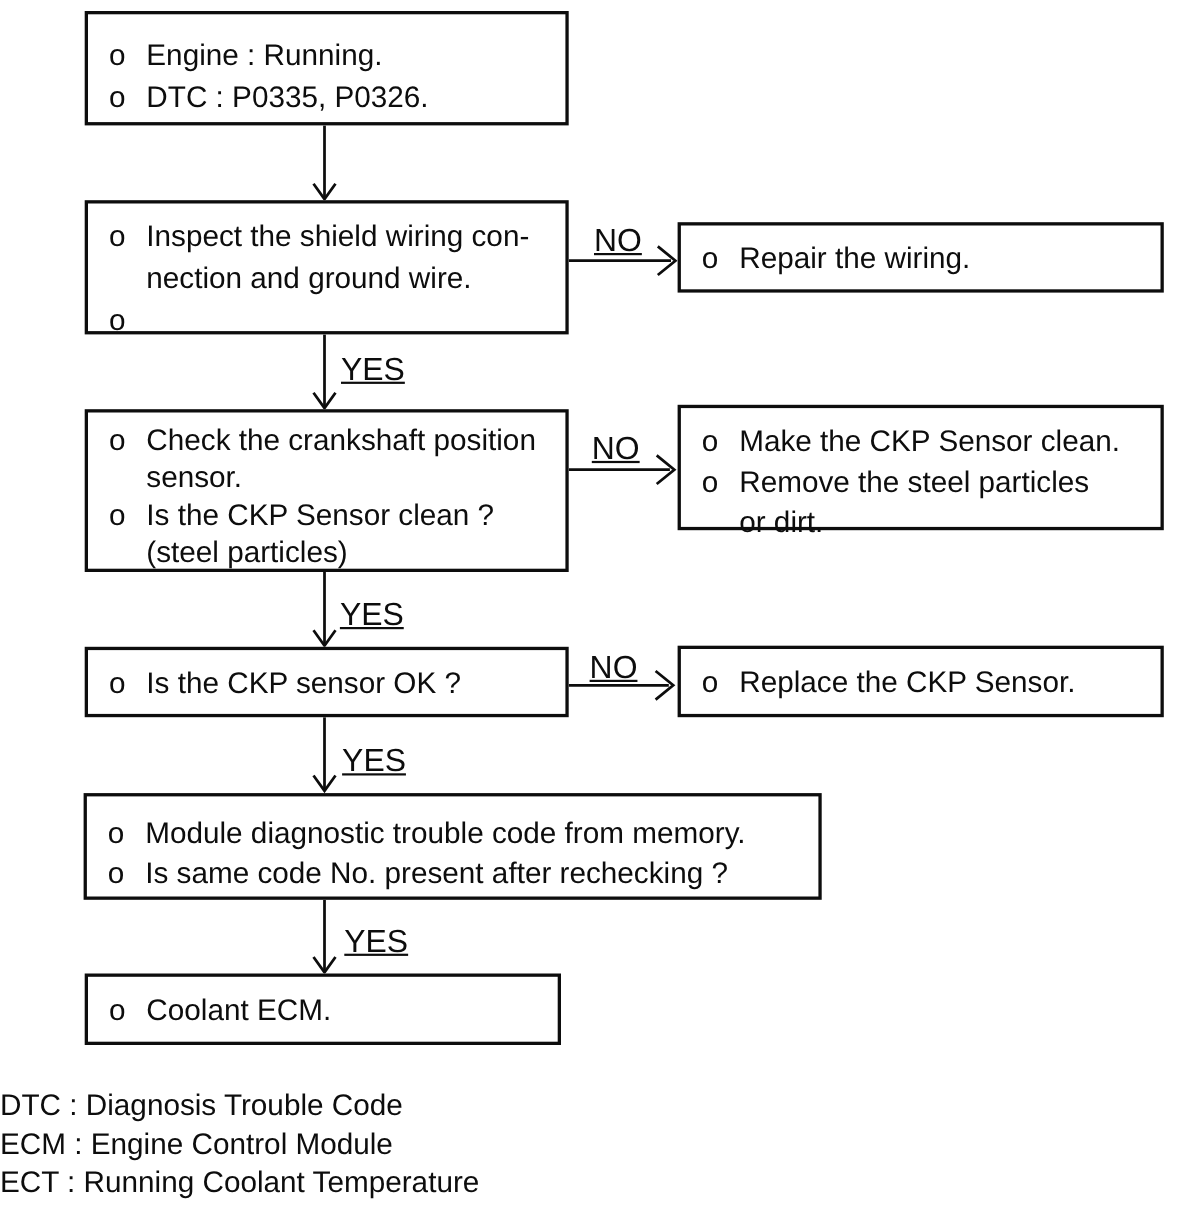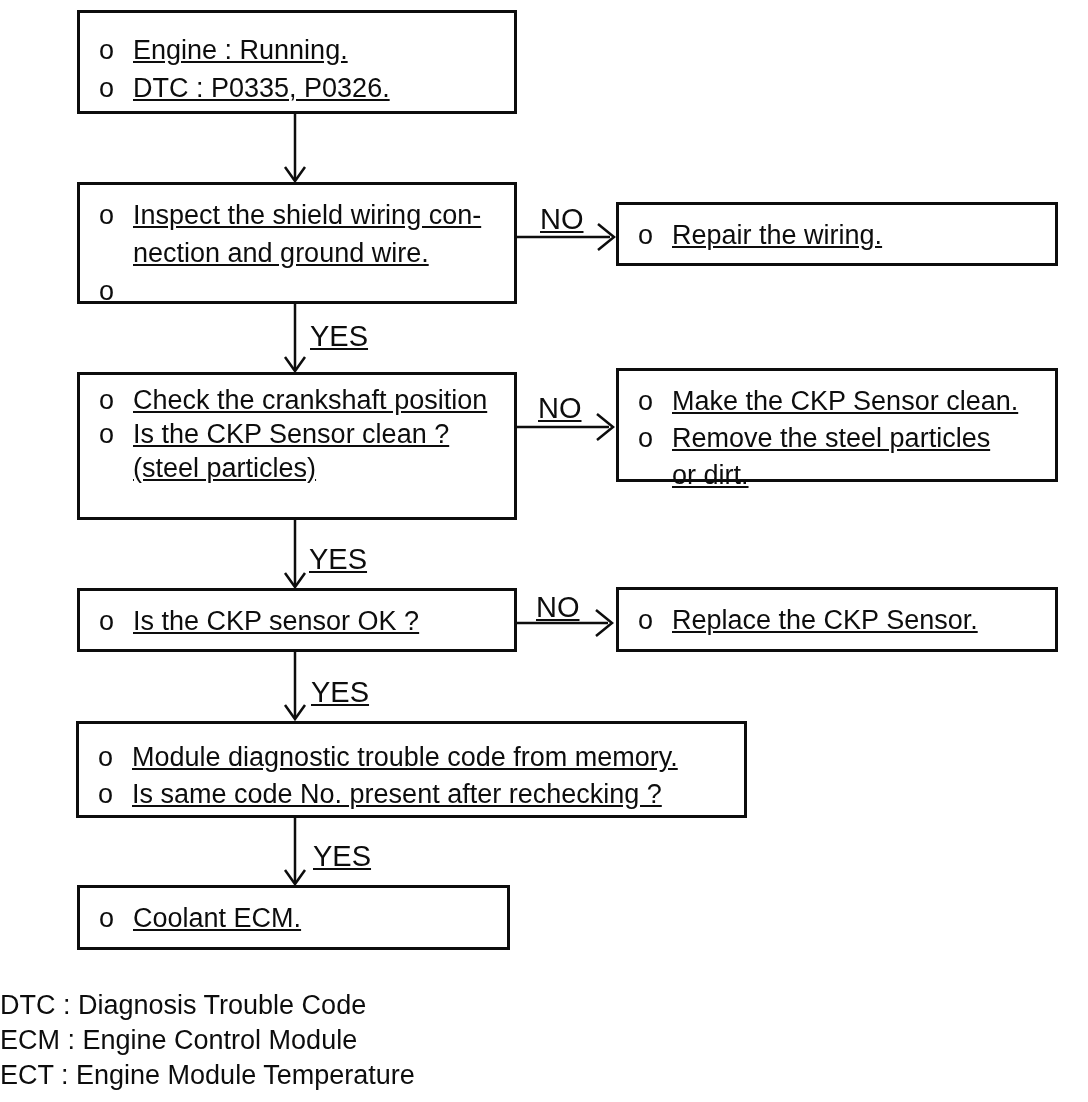--- a/index.html
+++ b/index.html
@@ -28,21 +28,21 @@
     line-height: 38px;
     z-index: 2;
   }
   .bline { display: flex; }
   .bullet {
     flex: none;
     width: 34px;
     padding-left: 19px;
     text-align: left;
   }
-  .btext { flex: 1; padding-right: 6px; text-decoration: underline; }
+  .btext { flex: 1; padding-right: 6px; }
   .edge-label {
     position: absolute;
     font-size: 29px;
     line-height: 1;
     z-index: 2;
     white-space: nowrap;
     text-decoration: underline;
   }
   .legend {
     position: absolute;
@@ -122,20 +122,24 @@
     <div class="bline">
       <span class="bullet">o</span>
       <span class="btext">Repair the wiring.</span>
     </div>
   </div>
 
   <div class="box" style="left:77px; top:372px; width:440px; height:148px; padding-top:8px; line-height:34px;">
     <div class="bline">
       <span class="bullet">o</span>
       <span class="btext">Check the crankshaft position</span>
+    </div>
+    <div class="bline">
+      <span class="bullet"></span>
+      <span class="btext">sensor.</span>
     </div>
     <div class="bline">
       <span class="bullet">o</span>
       <span class="btext">Is the CKP Sensor clean ?</span>
     </div>
     <div class="bline">
       <span class="bullet"></span>
       <span class="btext">(steel particles)</span>
     </div>
   </div>
@@ -191,16 +195,16 @@
   <div class="edge-label" style="left:538px; top:394px;">NO</div>
   <div class="edge-label" style="left:536px; top:593px;">NO</div>
   <div class="edge-label" style="left:310px; top:322px;">YES</div>
   <div class="edge-label" style="left:309px; top:545px;">YES</div>
   <div class="edge-label" style="left:311px; top:678px;">YES</div>
   <div class="edge-label" style="left:313px; top:842px;">YES</div>
 
   <div class="legend">
     <div>DTC : Diagnosis Trouble Code</div>
     <div>ECM : Engine Control Module</div>
-    <div>ECT : Engine Module Temperature</div>
+    <div>ECT : Running Coolant Temperature</div>
   </div>
 
 </div>
 
 </body></html>

